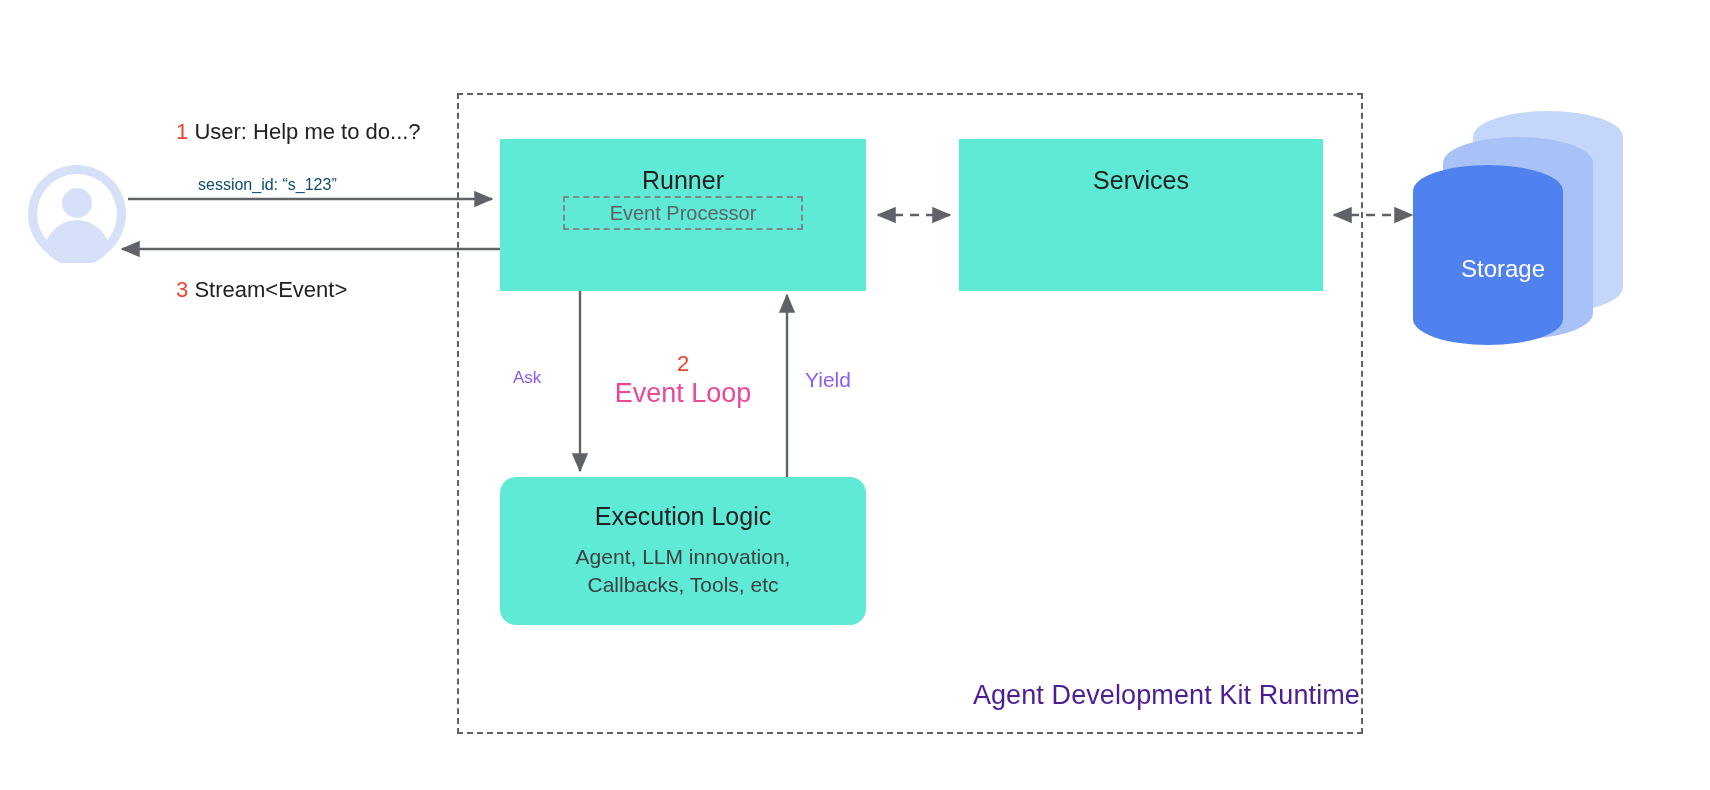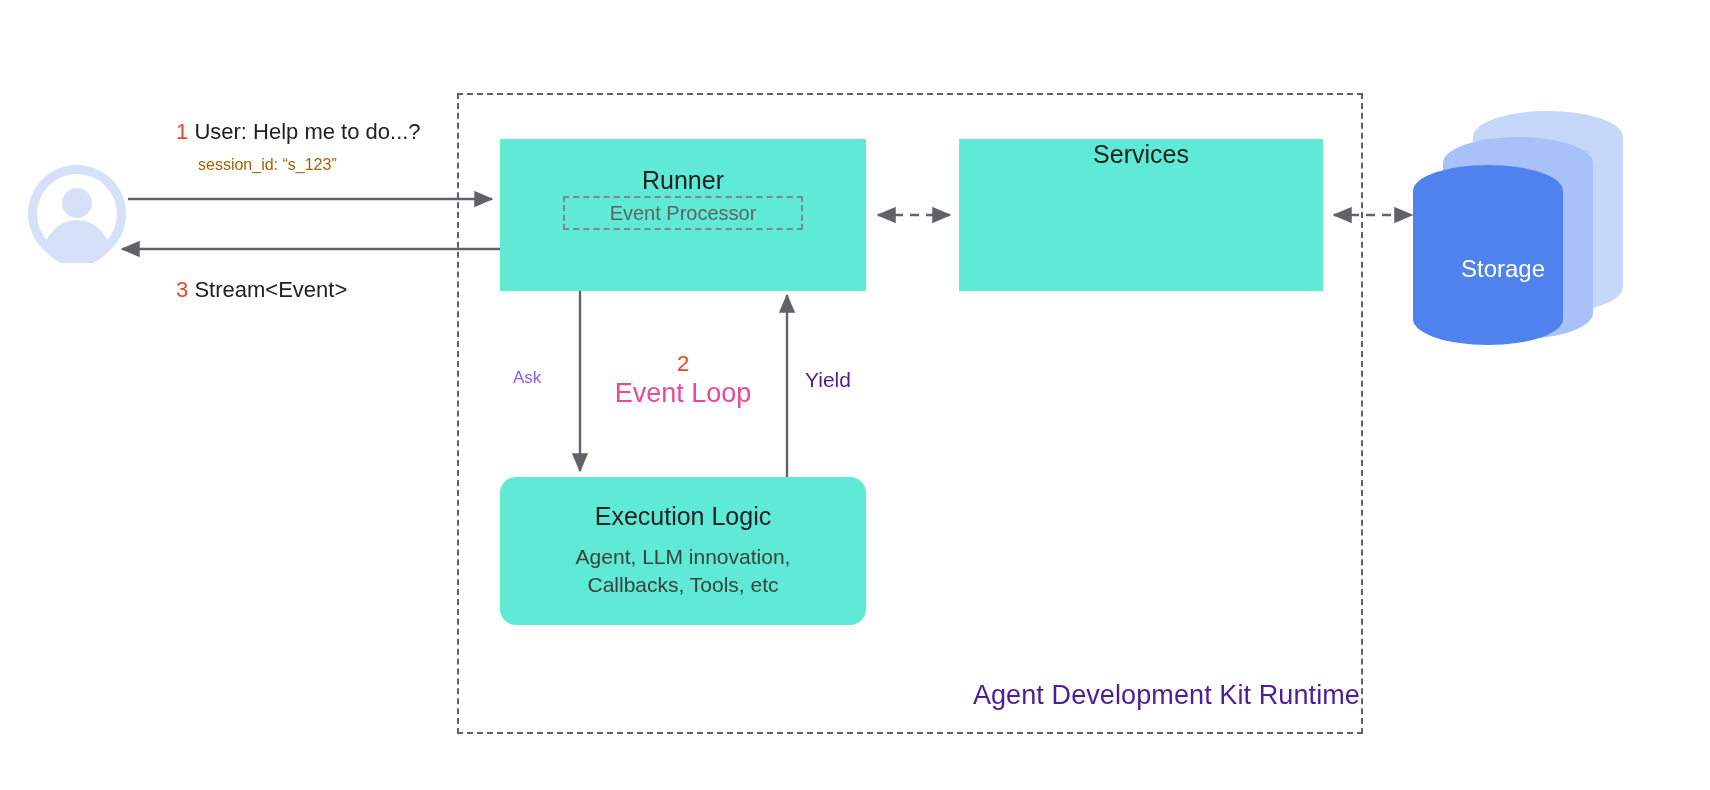--- a/index.html
+++ b/index.html
@@ -86,20 +86,21 @@
     color: #5f6368;
     background: transparent;
   }
 
   #services-box {
     left: 959px;
     top: 139px;
     width: 364px;
     height: 152px;
     justify-content: flex-start;
+    padding-top: 26px;
   }
 
   #execution-box {
     left: 500px;
     top: 477px;
     width: 366px;
     height: 148px;
     justify-content: flex-start;
     padding-top: 24px;
     border-radius: 16px;
@@ -124,23 +125,23 @@
   #msg-1 {
     left: 176px;
     top: 119px;
     white-space: nowrap;
     font-size: 22px;
     color: #202124;
   }
   #msg-1 .lbl-strong { font-weight: normal; }
   #msg-1-sub {
     left: 198px;
-    top: 156px;
+    top: 176px;
     font-size: 16px;
-    color: #a16207;
+    color: #0c4a6e;
     white-space: nowrap;
   }
 
   #msg-3 {
     left: 176px;
     top: 277px;
     white-space: nowrap;
     font-size: 22px;
     color: #202124;
   }
@@ -167,21 +168,21 @@
   #ask-label {
     left: 513px;
     top: 368px;
     font-size: 17px;
     color: #8b5cf6;
   }
   #yield-label {
     left: 805px;
     top: 368px;
     font-size: 21px;
-    color: #4c1d95;
+    color: #8b5cf6;
   }
 
   
   #storage-group {
     left: 1405px;
     top: 95px;
     width: 290px;
     height: 250px;
   }
   #storage-label {

